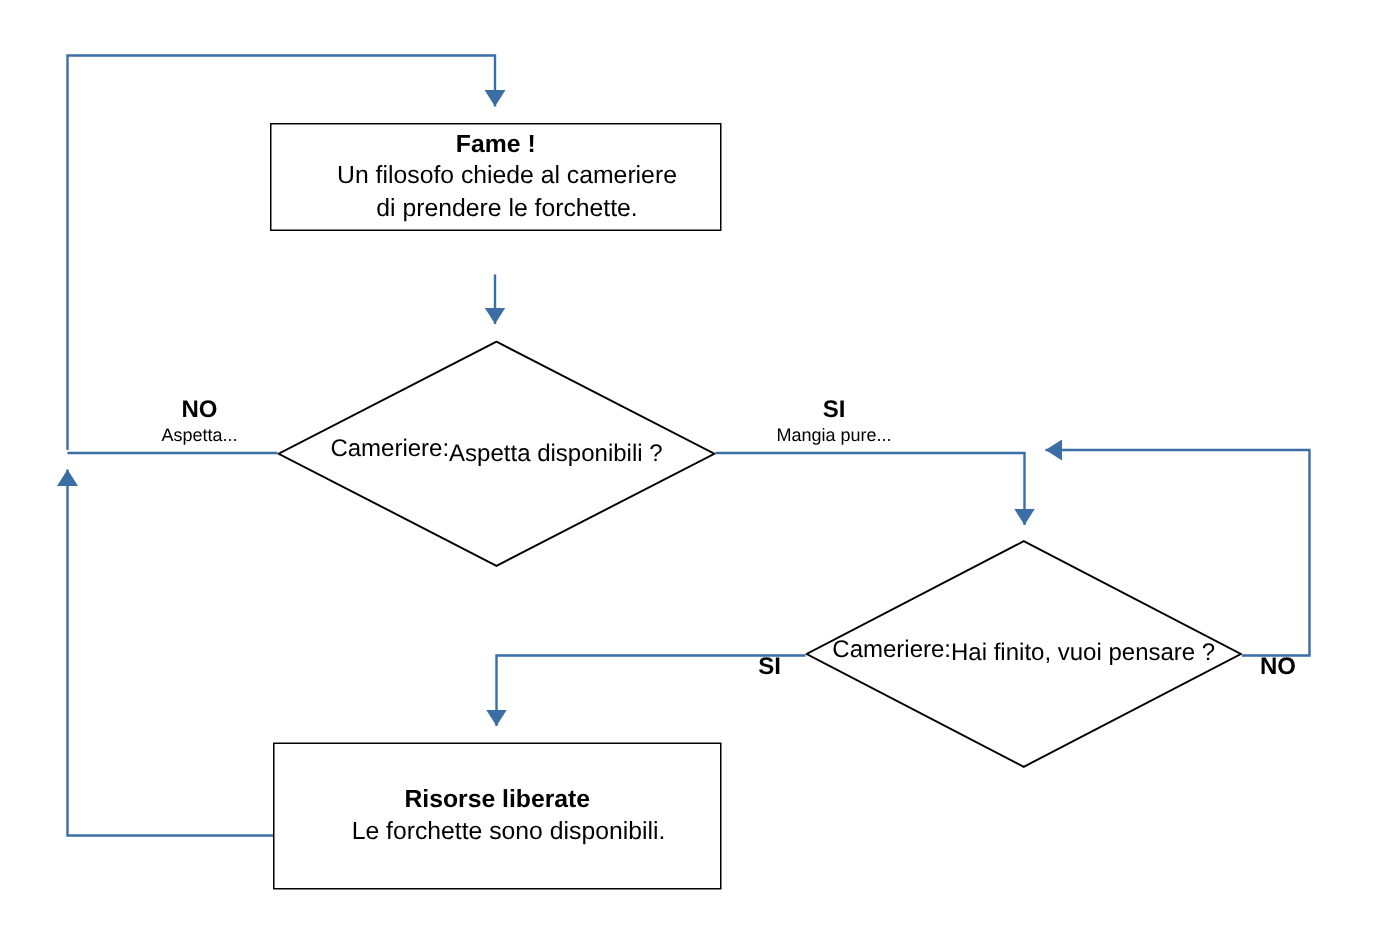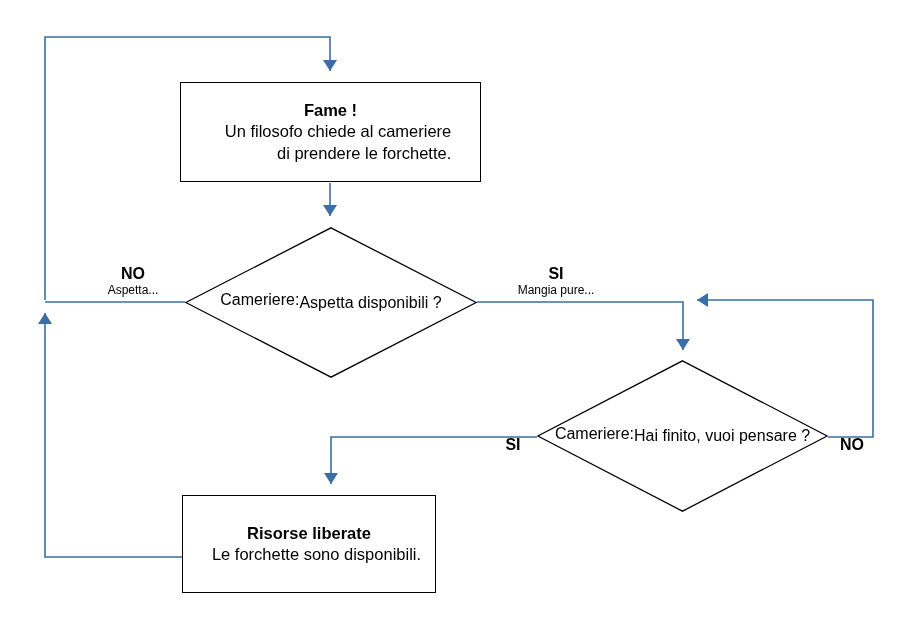--- a/index.html
+++ b/index.html
@@ -41,21 +41,21 @@
     font-weight: bold;
     font-size: 16.5px;
     color: #000000;
     line-height: 1.28;
     white-space: nowrap;
   }
   .node .body {
     font-size: 16.5px;
     color: #000000;
     line-height: 1.3;
-    text-align: right;
+    text-align: center;
     white-space: pre-line;
     margin-left: 15px;
   }
   .diamond-wrap {
     position: absolute;
   }
   .diamond-wrap svg {
     position: absolute;
     left: 0;
     top: 0;
@@ -121,21 +121,21 @@
 
     <path d="M477,302 L683,302 L683,350" fill="none" stroke="#3a6ea5" stroke-width="1.6" marker-end="url(#arrow-down)"></path>
 
     <path d="M828,437 L873,437 L873,300 L697,300" fill="none" stroke="#3a6ea5" stroke-width="1.6" marker-end="url(#arrow-left)"></path>
 
     <path d="M537,437 L331,437 L331,484" fill="none" stroke="#3a6ea5" stroke-width="1.6" marker-end="url(#arrow-down)"></path>
 
     <path d="M182,557 L45,557 L45,313" fill="none" stroke="#3a6ea5" stroke-width="1.6" marker-end="url(#arrow-up)"></path>
   </svg>
 
-  <div class="node box" style="left:180px; top:82px; width:301px; height:100px;">
+  <div class="node box" style="left:180px; top:82px; width:301px; height:72px;">
     <div class="title">Fame !</div>
     <div class="body">Un filosofo chiede al cameriere
 di prendere le forchette.</div>
   </div>
 
   <div class="diamond-wrap" style="left:185px; top:227px; width:292px; height:151px;">
     <svg width="292" height="151" viewBox="0 0 292 151">
       <polygon points="146,0.8 291.2,75.5 146,150.2 0.8,75.5" fill="#ffffff" stroke="#000000" stroke-width="1.3"></polygon>
     </svg>
     <div class="diamond-text">
@@ -147,21 +147,21 @@
   <div class="diamond-wrap" style="left:537px; top:360px; width:291px; height:152px;">
     <svg width="291" height="152" viewBox="0 0 291 152">
       <polygon points="145.5,0.8 290.2,76 145.5,151.2 0.8,76" fill="#ffffff" stroke="#000000" stroke-width="1.3"></polygon>
     </svg>
     <div class="diamond-text">
       <div class="title">Cameriere:</div>
       <div class="body">Hai finito, vuoi pensare ?</div>
     </div>
   </div>
 
-  <div class="node box" style="left:182px; top:495px; width:254px; height:98px;">
+  <div class="node box" style="left:182px; top:495px; width:299px; height:98px;">
     <div class="title">Risorse liberate</div>
     <div class="body">Le forchette sono disponibili.</div>
   </div>
 
   <div class="edge-label" style="left:78px; top:240px; width:110px;">
     <span class="lab-main">NO</span>
     <span class="lab-sub">Aspetta...</span>
   </div>
 
   <div class="edge-label" style="left:482px; top:240px; width:148px;">

